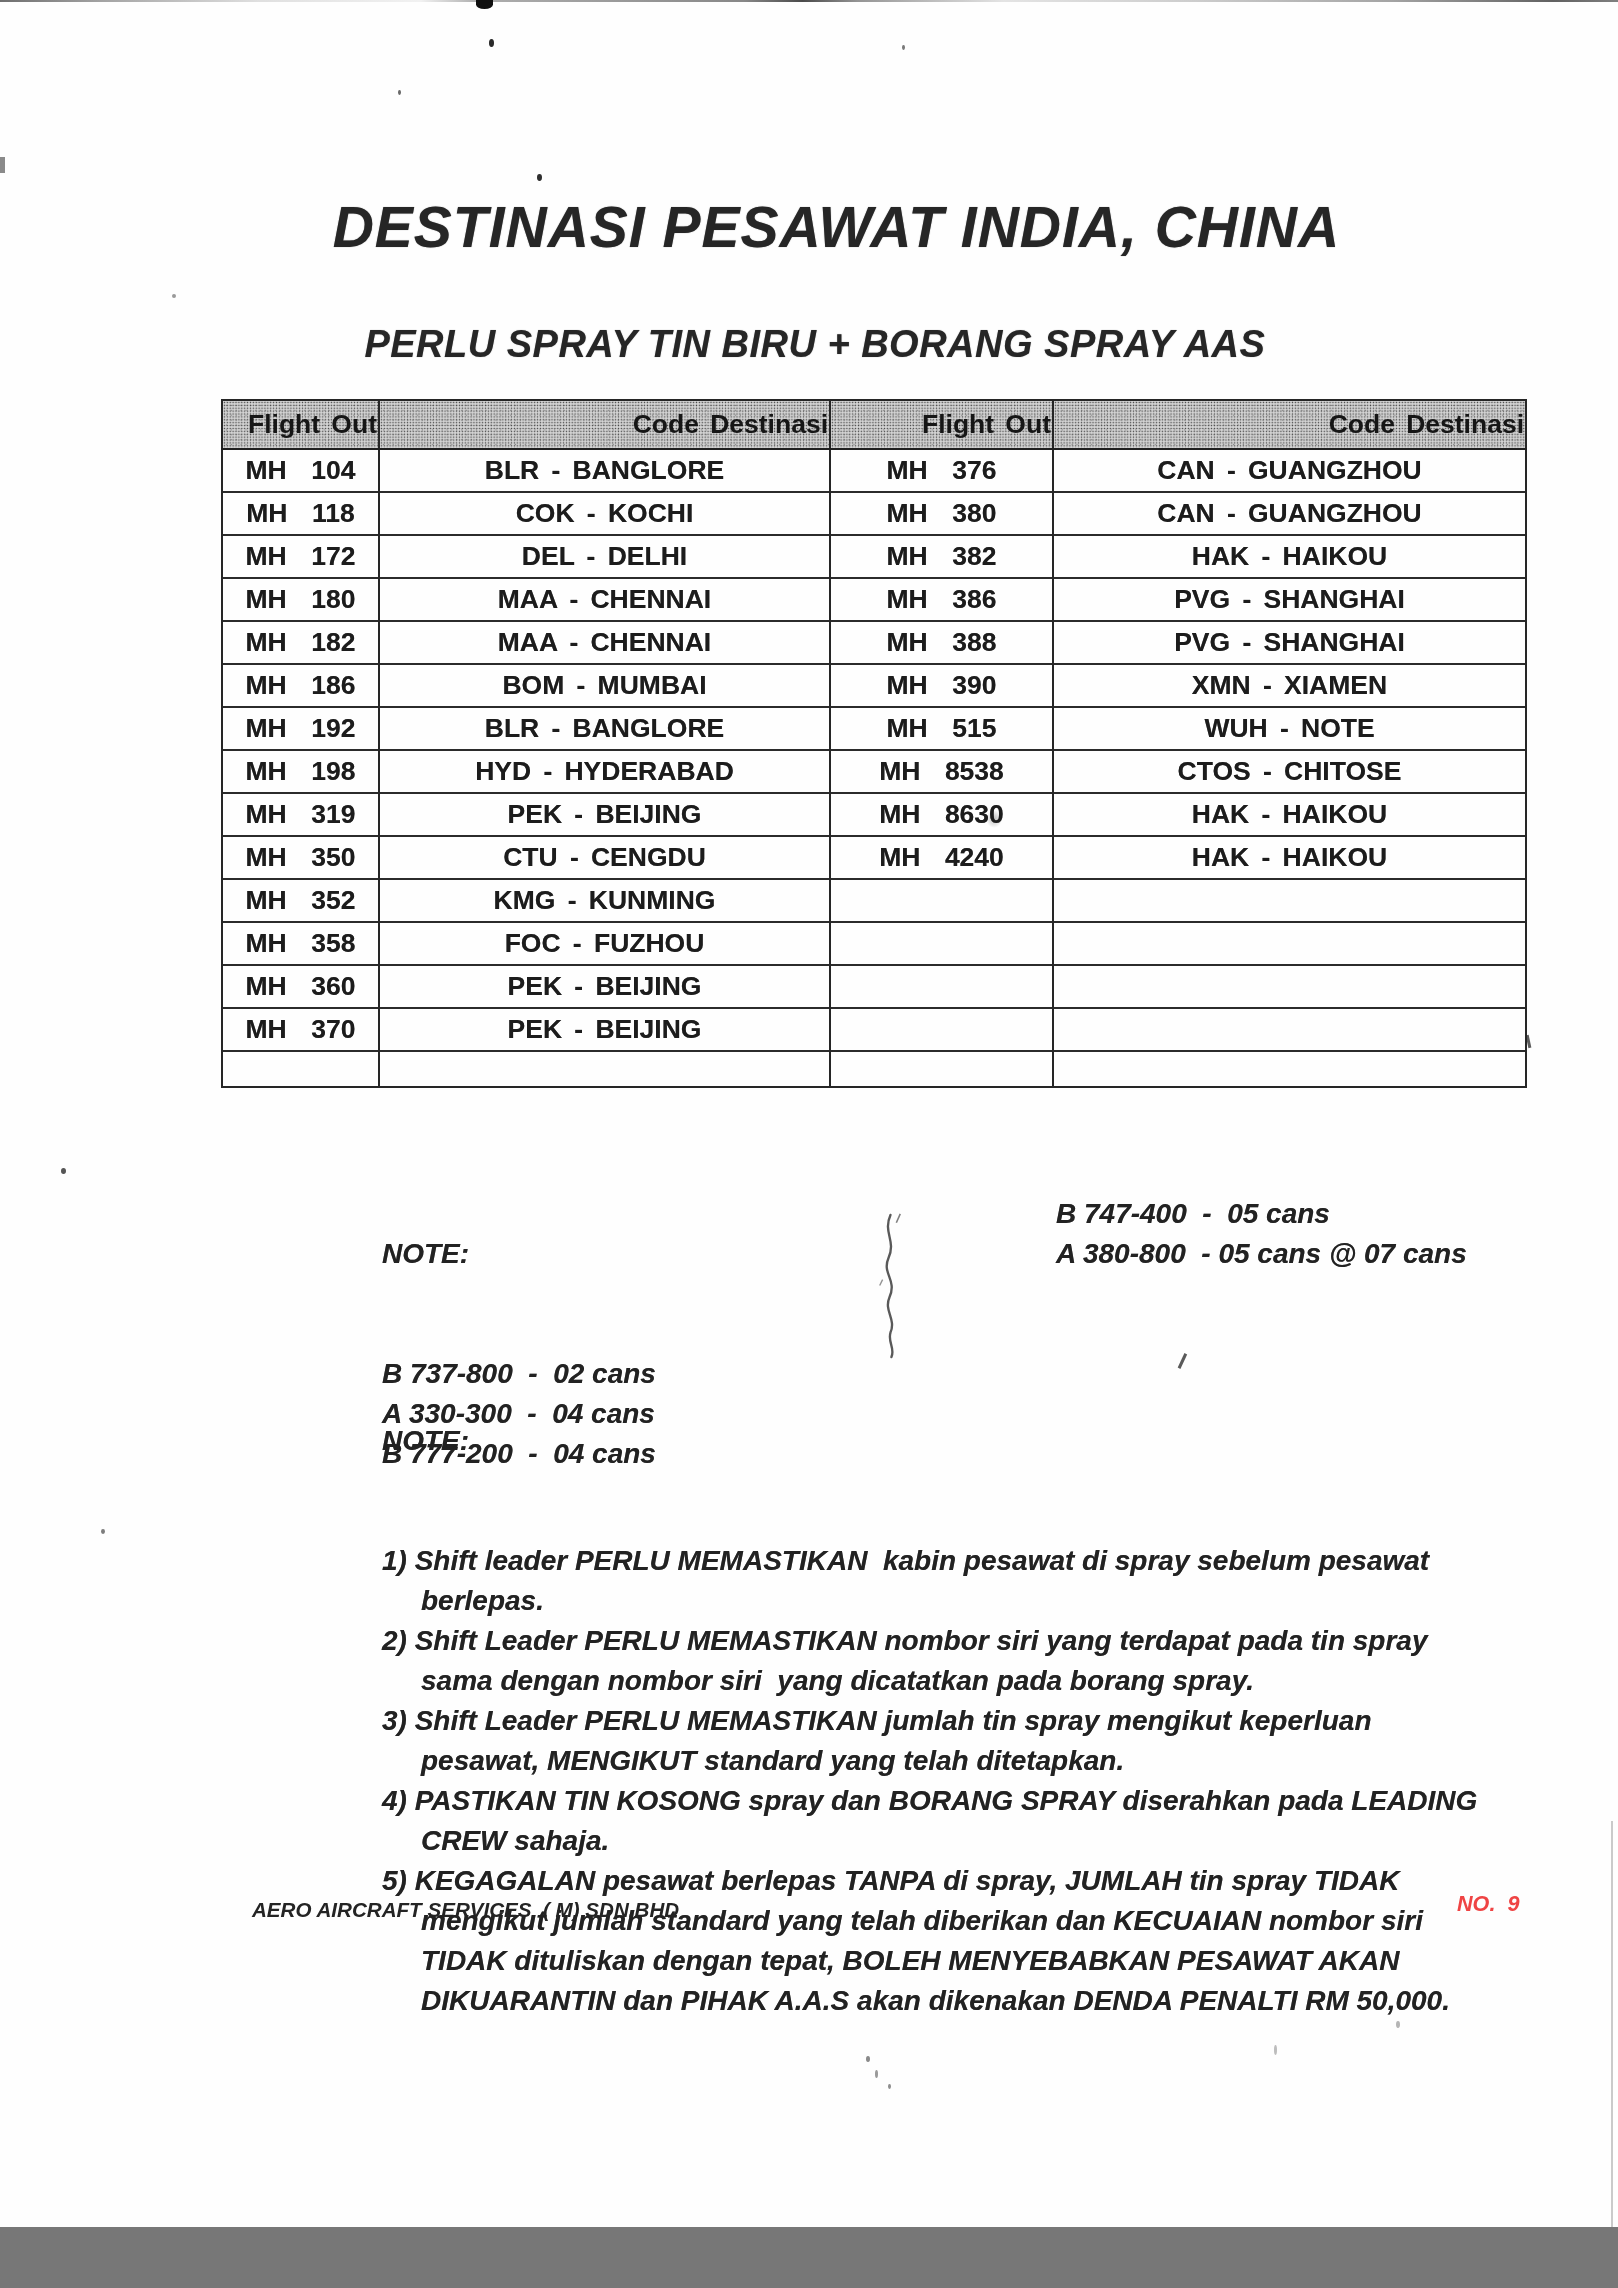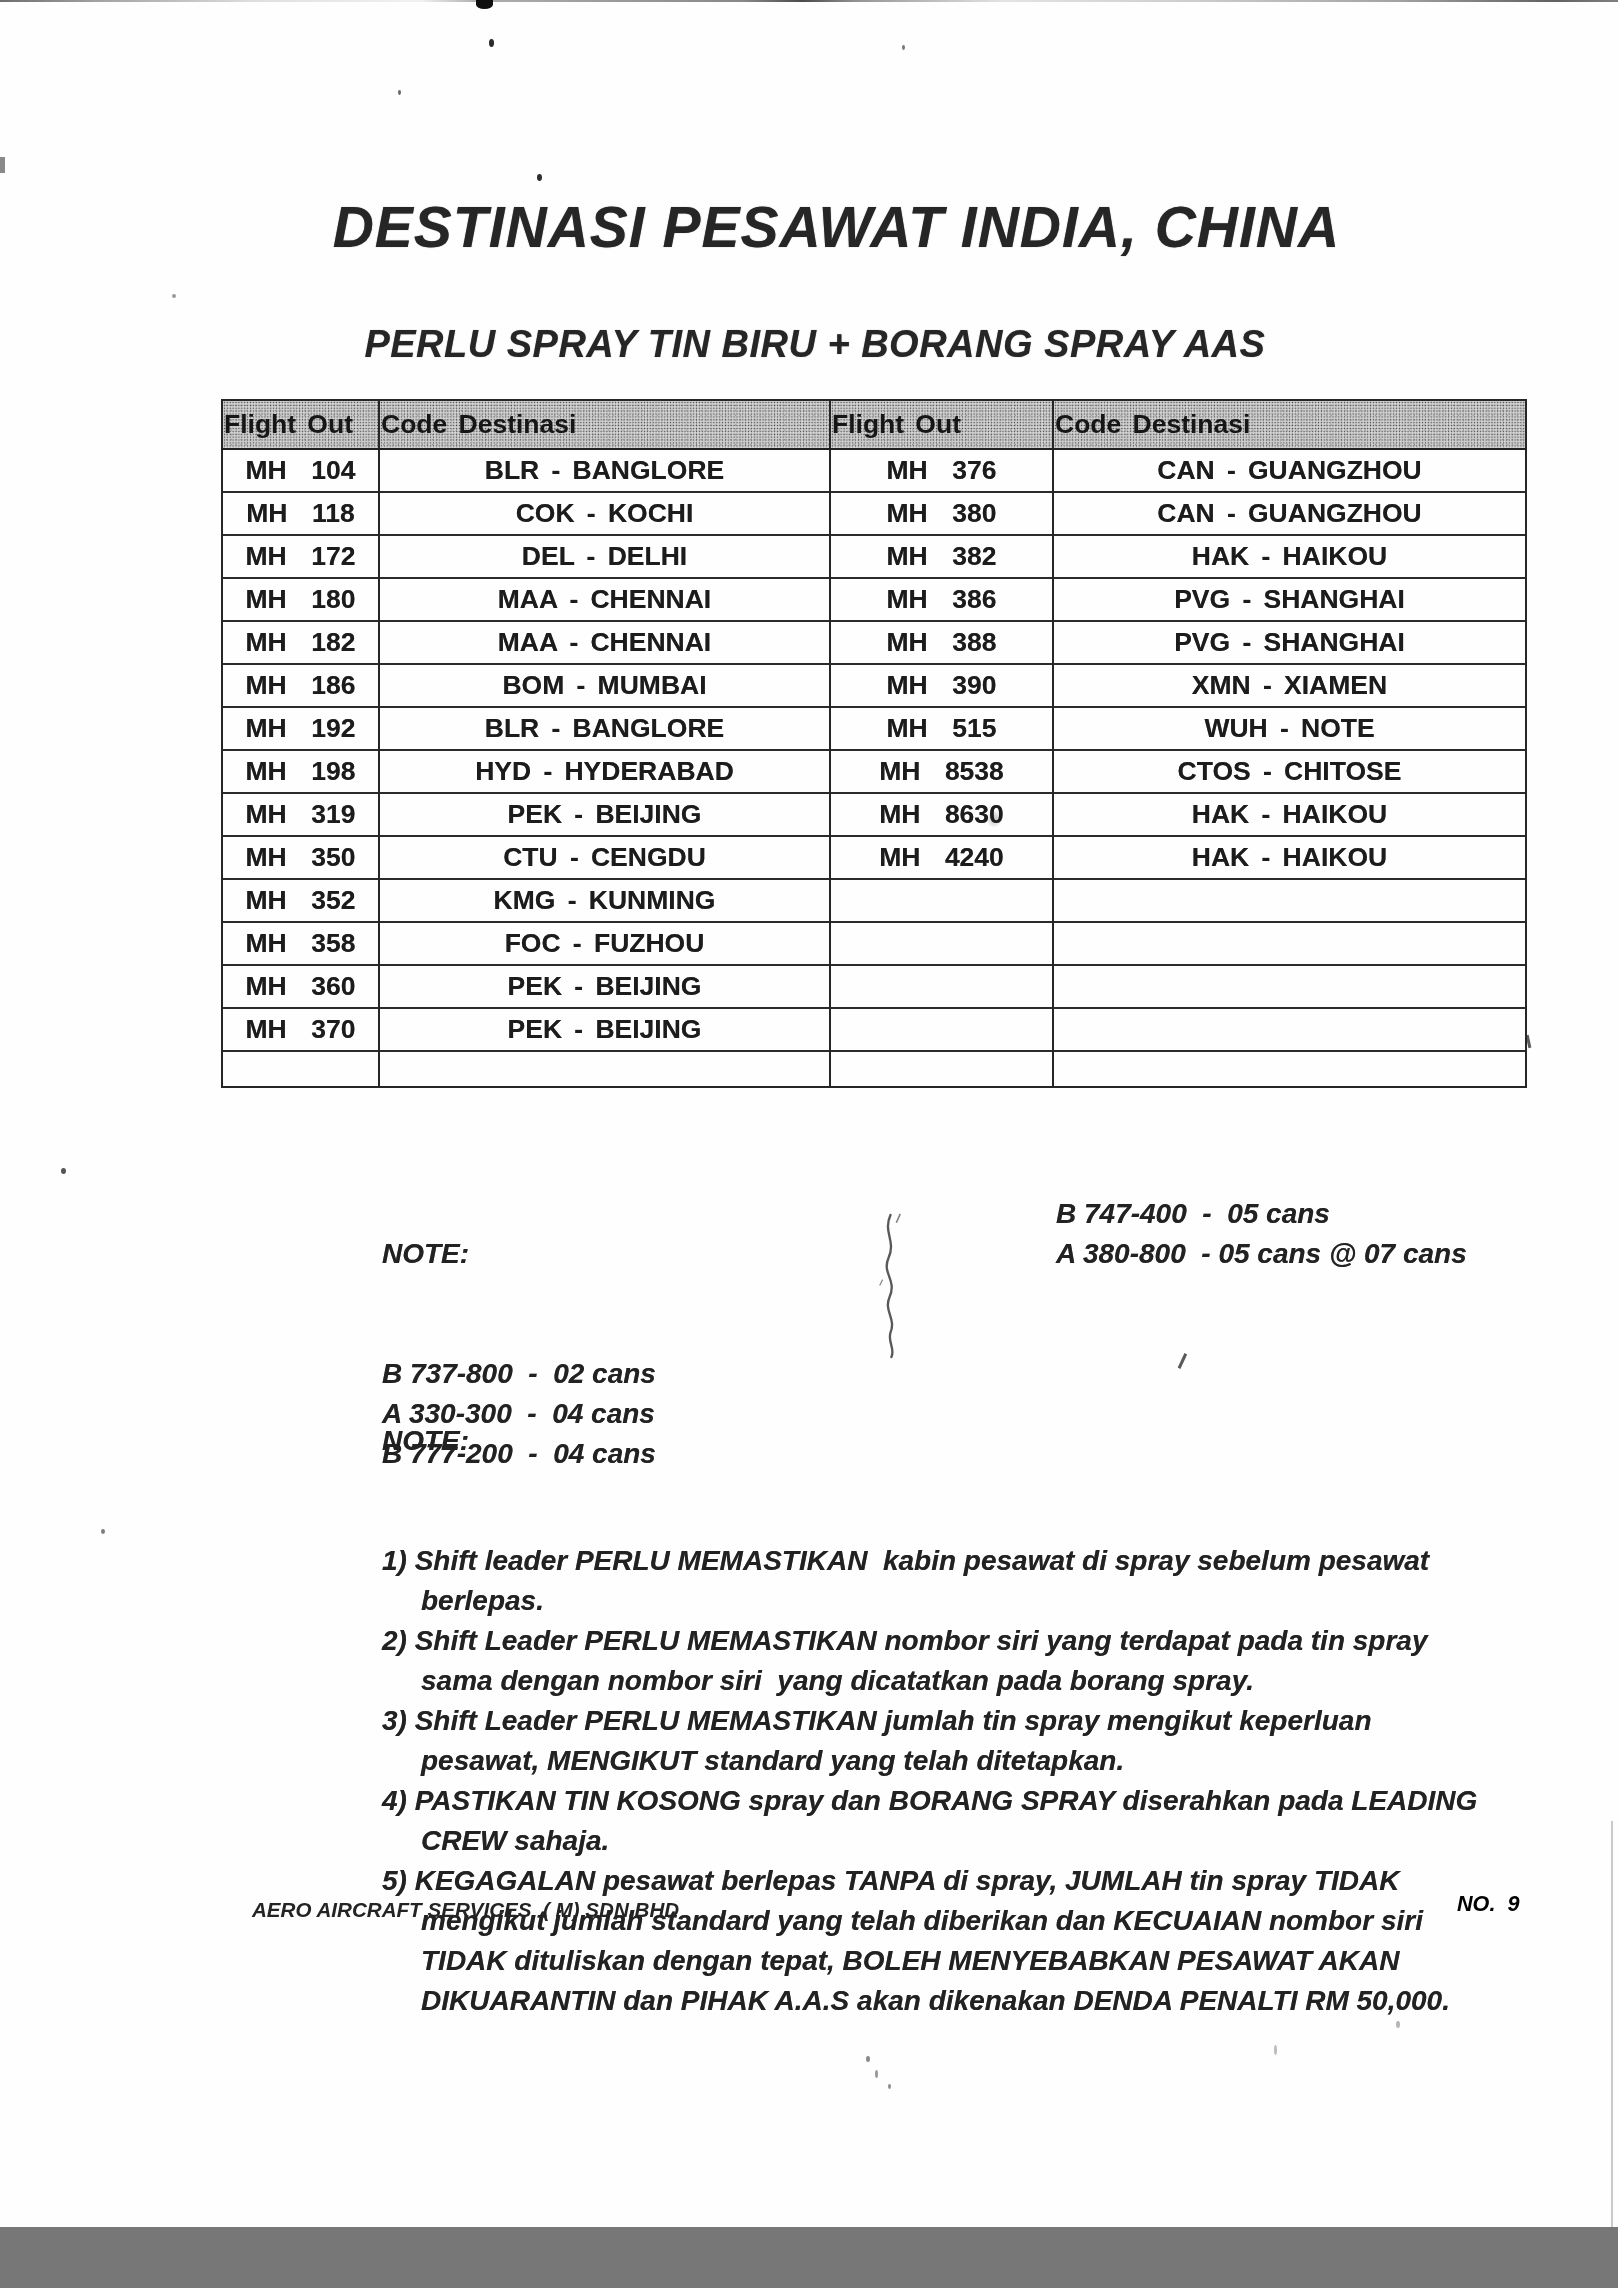--- a/index.html
+++ b/index.html
@@ -33,21 +33,21 @@
   }
   
   table.flights{
     position:absolute;left:221px;top:399px;width:1305px;
     border-collapse:collapse;table-layout:fixed;
     border:2.9px solid #262626;
   }
   table.flights th{
     height:45px;
     font-size:26.5px;font-weight:bold;color:#161616;
-    text-align:left;vertical-align:middle;
+    text-align:right;vertical-align:middle;
     border:2px solid #262626;border-bottom:2.9px solid #202020;
     background-color:#d3d3d3;
     background-image:
       radial-gradient(rgba(25,25,25,.75) 0.8px, transparent 1px),
       radial-gradient(rgba(60,60,60,.5) 0.8px, transparent 1px);
     background-size:2.9px 2.9px,4.9px 4.9px;
     background-position:0 0,1px 2px;
     white-space:pre;word-spacing:3.9px;
   }
   table.flights td{
@@ -68,21 +68,21 @@
   .cans-right{position:absolute;left:674px;top:40px;}
   .rules-note{position:absolute;left:382px;top:1341px;
     font-size:28px;font-weight:bold;font-style:italic;color:#222;
     line-height:40px;white-space:pre;
     text-shadow:0 0 0.5px rgba(30,30,30,.55);}
   .rule-cont{padding-left:39px;}
   
   .footer-company{position:absolute;left:252px;top:1898px;
     font-size:20.6px;font-weight:bold;font-style:italic;color:#242424;white-space:pre;}
   .footer-no{position:absolute;left:1457px;top:1891px;
-    font-size:21.6px;font-weight:bold;font-style:italic;color:#000000;white-space:pre;text-align:right;}
+    font-size:21.6px;font-weight:bold;font-style:italic;color:#ef4444;white-space:pre;text-align:right;}
   
   .art{position:absolute;pointer-events:none;}
   .a-topline{top:0;left:0;width:1618px;height:2px;opacity:.8;
     background:linear-gradient(90deg,#4a4a4a,#8a8a8a 6%,#d8d8d8 16%,#eeeeee 26%,#9a9a9a 29.5%,#6a6a6a 46%,#1e1e1e 49.6%,#7a7a7a 53%,#dddddd 62%,#c0c0c0 74%,#8d8d8d 86%,#3a3a3a 96%,#606060);}
   .a-blob{left:476px;top:0;width:16.7px;height:8.8px;background:#0f0f0f;border-radius:0 0 50% 50%;}
   .dot{border-radius:50%;}
   .a-rightline{left:1611px;top:1821px;width:2px;height:468px;background:#b8b8b8;opacity:.75;}
   .a-bottomband{left:0;top:2278px;width:1618px;height:10.8px;
     background:linear-gradient(to bottom,rgba(195,195,195,0),#c4c4c4);}
   .a-smudge{left:986px;top:810px;width:15.7px;height:17.6px;border-radius:50%;

